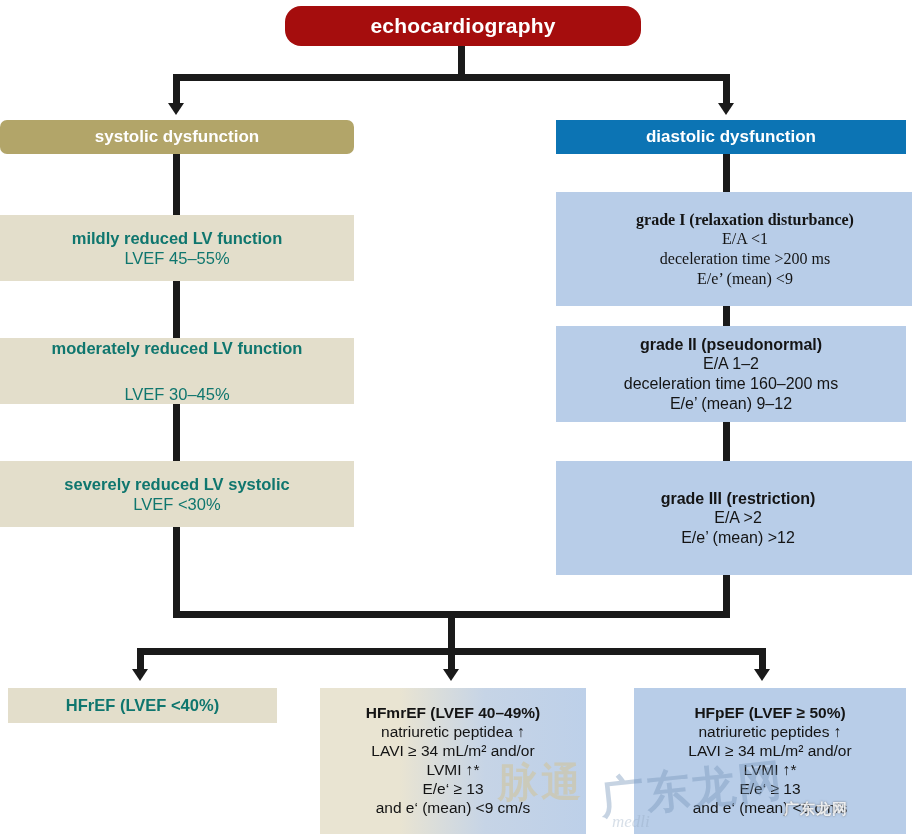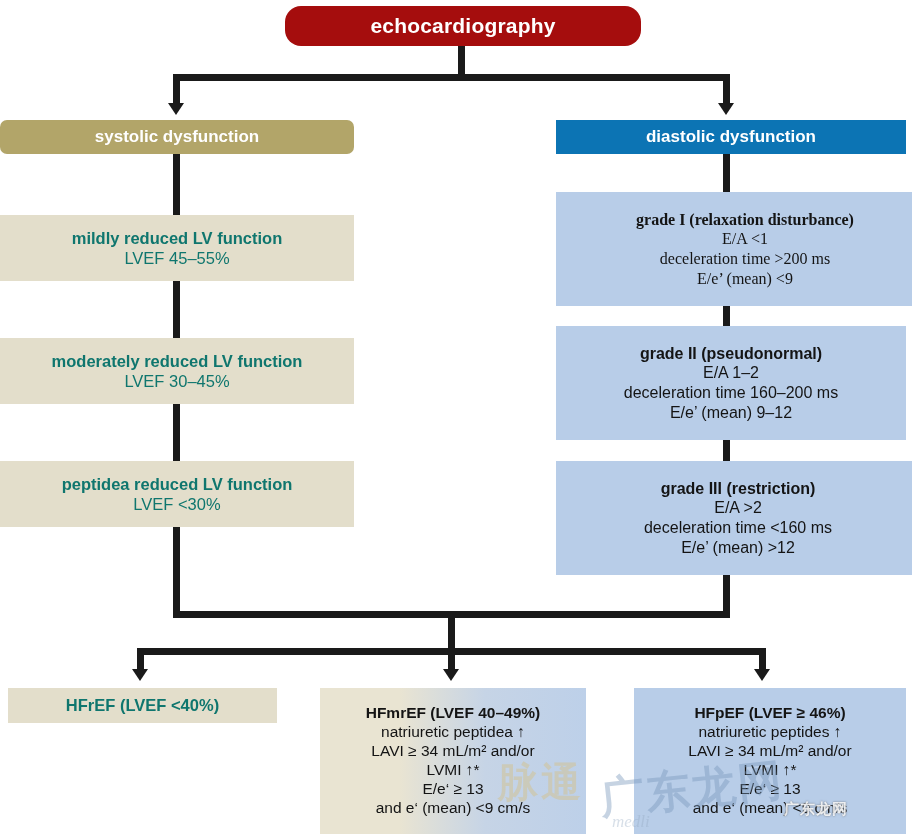--- a/index.html
+++ b/index.html
@@ -78,50 +78,49 @@
     <span class="ttl">diastolic dysfunction</span>
   </div>
 
   <div class="ln-v" style="left:173px;top:154px;width:7px;height:463px;"></div>
 
   <div class="box beige f17" style="left:0px;top:215px;width:354px;height:66px;">
     <span class="ttl">mildly reduced LV function</span>
     <span class="ln">LVEF 45–55%</span>
   </div>
 
-  <div class="box beige f17" style="left:0px;top:338px;width:354px;height:66px;">
+  <div class="box beige f17" style="left:0px;top:338px;width:354px;height:66px;justify-content:space-between;">
     <span class="ttl">moderately reduced LV function</span>
     <span class="ln">LVEF 30–45%</span>
   </div>
 
   <div class="box beige f17" style="left:0px;top:461px;width:354px;height:66px;">
-    <span class="ttl">peptidea reduced LV function</span>
+    <span class="ttl">severely reduced LV systolic</span>
     <span class="ln">LVEF &lt;30%</span>
   </div>
 
   <div class="ln-v" style="left:723px;top:154px;width:7px;height:463px;"></div>
 
   <div class="box lblue f16" style="left:556px;top:192px;width:378px;height:114px;font-family:Liberation Serif, serif;">
     <span class="ttl">grade I (relaxation disturbance)</span>
     <span class="ln">E/A &lt;1</span>
     <span class="ln">deceleration time &gt;200 ms</span>
     <span class="ln">E/e’ (mean) &lt;9</span>
   </div>
 
-  <div class="box lblue f16" style="left:556px;top:326px;width:350px;height:114px;">
+  <div class="box lblue f16" style="left:556px;top:326px;width:350px;height:96px;">
     <span class="ttl">grade II (pseudonormal)</span>
     <span class="ln">E/A 1–2</span>
     <span class="ln">deceleration time 160–200 ms</span>
     <span class="ln">E/e’ (mean) 9–12</span>
   </div>
 
   <div class="box lblue f16" style="left:556px;top:461px;width:364px;height:114px;">
     <span class="ttl">grade III (restriction)</span>
     <span class="ln">E/A &gt;2</span>
-    <span class="ln">deceleration time &lt;160 ms</span>
     <span class="ln">E/e’ (mean) &gt;12</span>
   </div>
 
   <div class="ln-h" style="left:173px;top:611px;width:557px;height:7px;"></div>
   <div class="ln-v" style="left:448px;top:611px;width:7px;height:43px;"></div>
 
   <div class="ln-h" style="left:137px;top:648px;width:629px;height:7px;"></div>
 
   <div class="ln-v" style="left:137px;top:648px;width:7px;height:23px;"></div>
   <div class="arrow" style="left:132px;top:669px;"></div>
@@ -139,21 +138,21 @@
   <div class="box grad f15" style="left:320px;top:688px;width:266px;height:146px;">
     <span class="ttl">HFmrEF (LVEF 40–49%)</span>
     <span class="ln">natriuretic peptidea ↑</span>
     <span class="ln">LAVI ≥ 34 mL/m² and/or</span>
     <span class="ln">LVMI ↑*</span>
     <span class="ln">E/e‘ ≥ 13</span>
     <span class="ln">and e‘ (mean) &lt;9 cm/s</span>
   </div>
 
   <div class="box lblue f15" style="left:634px;top:688px;width:272px;height:146px;">
-    <span class="ttl">HFpEF (LVEF ≥ 46%)</span>
+    <span class="ttl">HFpEF (LVEF ≥ 50%)</span>
     <span class="ln">natriuretic peptides ↑</span>
     <span class="ln">LAVI ≥ 34 mL/m² and/or</span>
     <span class="ln">LVMI ↑*</span>
     <span class="ln">E/e‘ ≥ 13</span>
     <span class="ln">and e‘ (mean) &lt;9 cm/s</span>
   </div>
 
   <div class="wm wm3" style="left:498px;top:755px;">脉通</div>
 
   <div class="wm wm1" style="left:600px;top:760px;">广东龙网</div>

